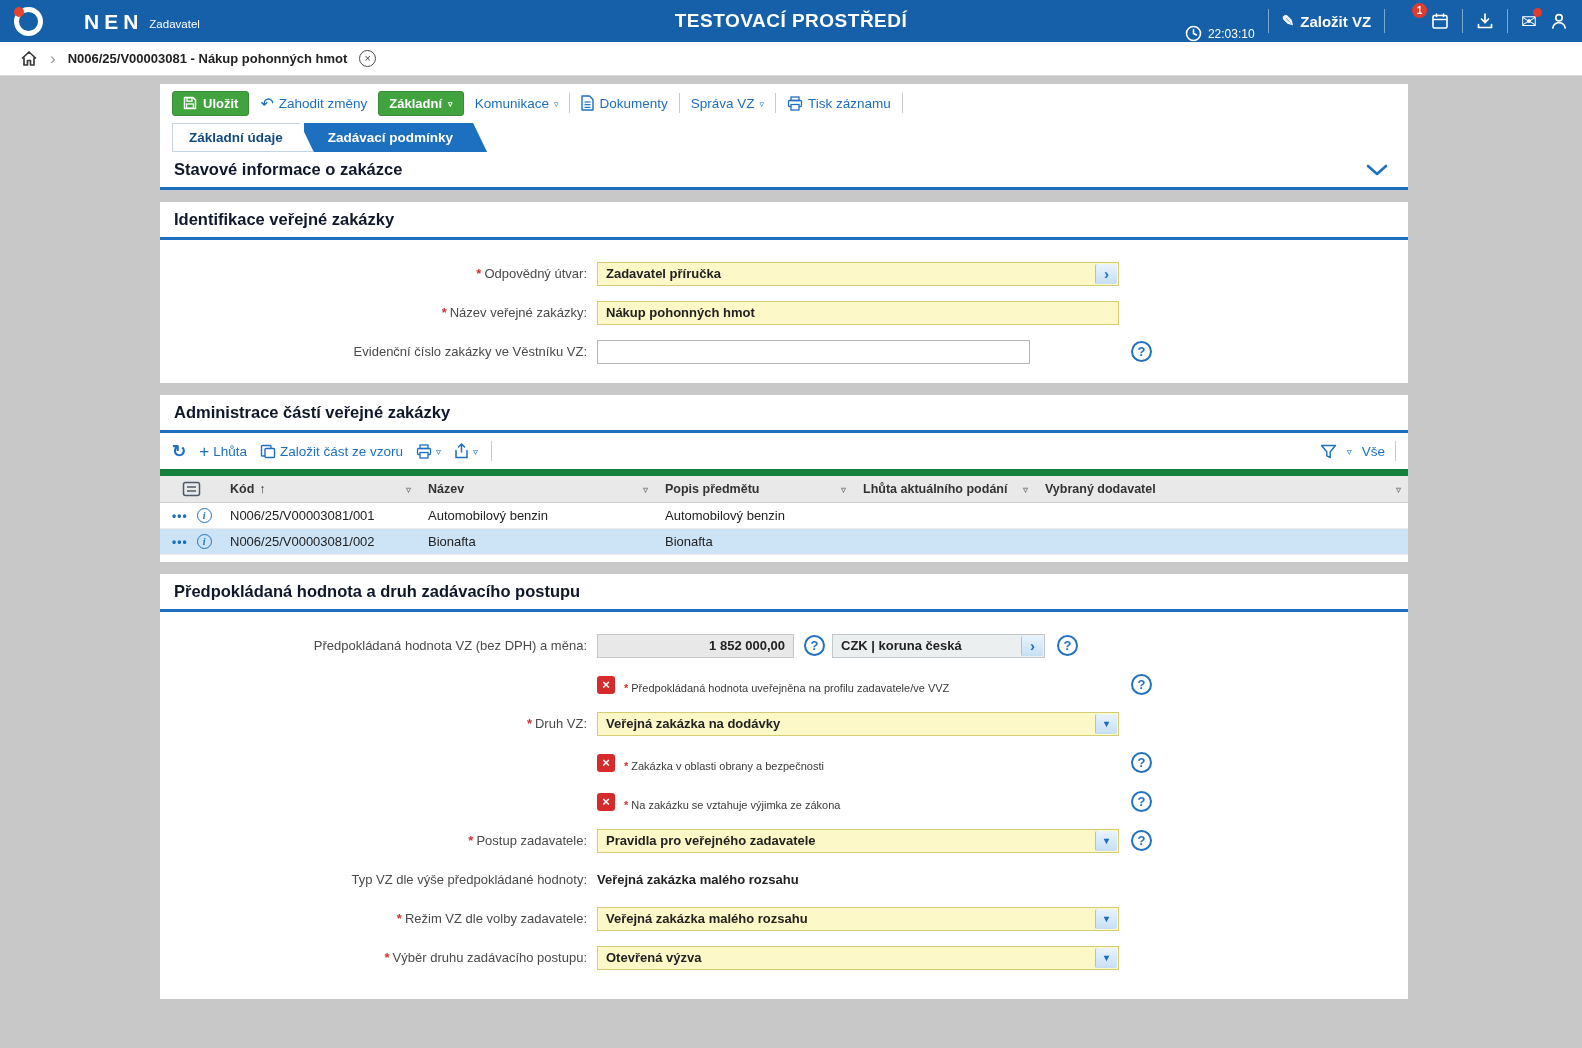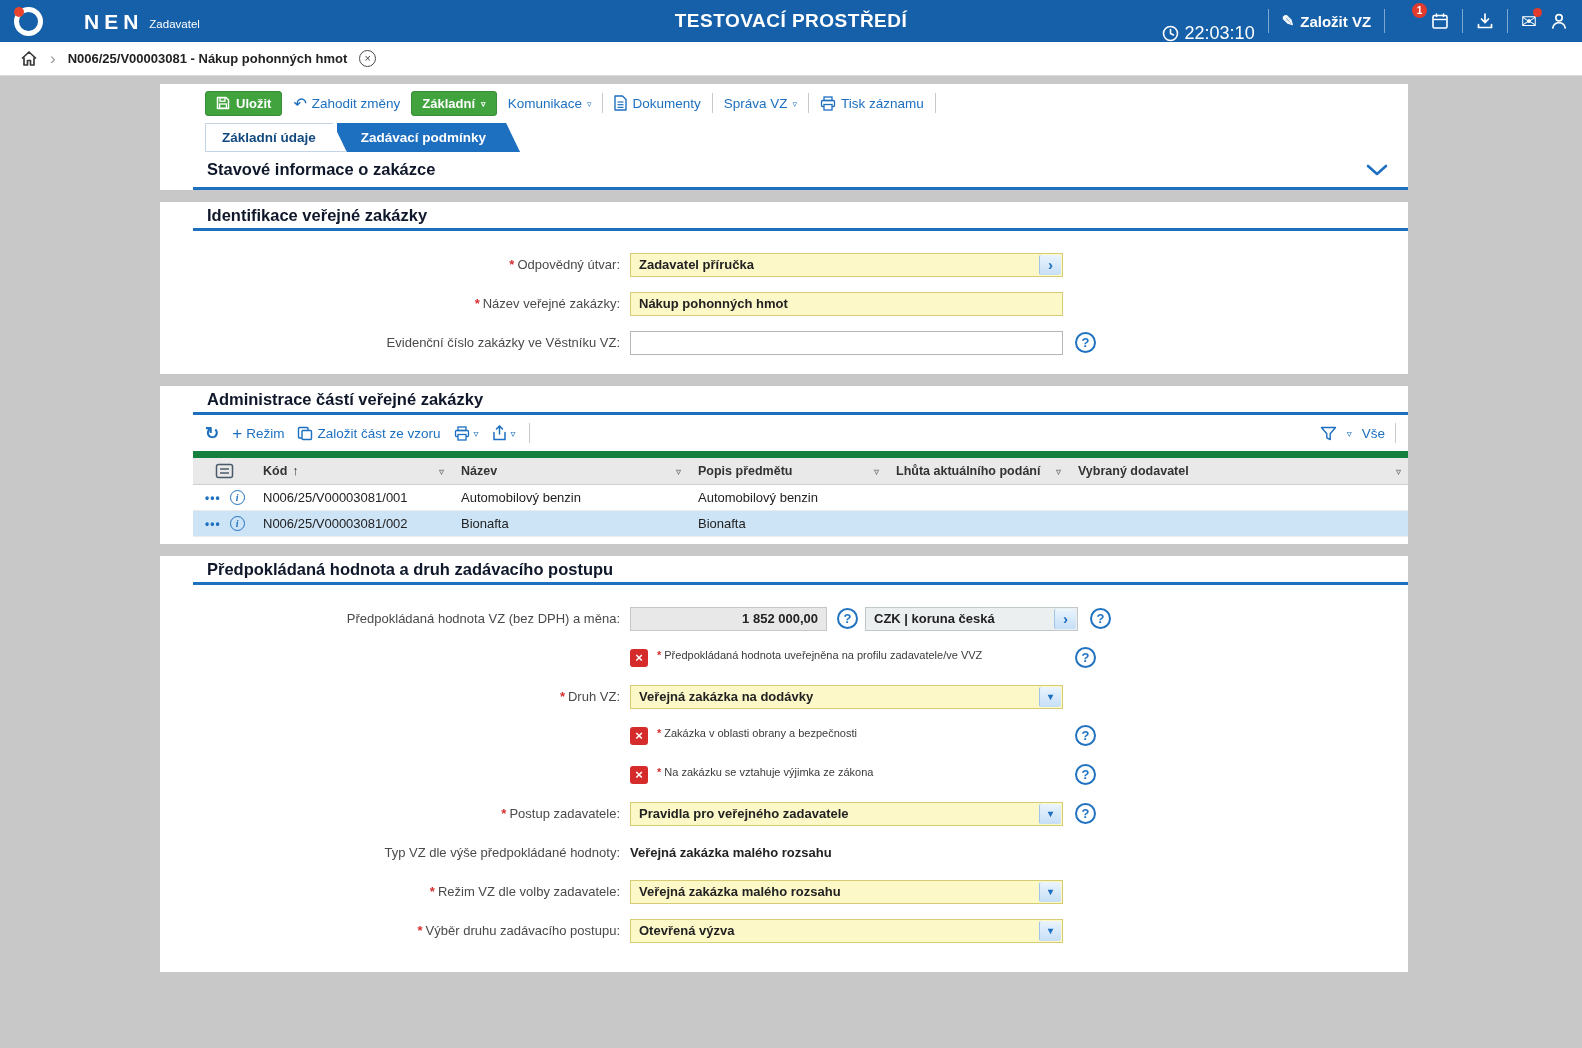--- a/index.html
+++ b/index.html
@@ -29,21 +29,21 @@
     border-radius:50%; top:-5px; left:-5px;
   }
   .brand-text { display:flex; align-items:flex-end; gap:6px;margin-left:32px; }
   .brand-name { font-size:21px; font-weight:bold; letter-spacing:5px; line-height:1; }
   .brand-sub { font-size:11.5px; line-height:1; padding-bottom:1px; }
   .env-title {
     position:absolute; left:50%; transform:translateX(-50%);
     font-size:19px; font-weight:bold; letter-spacing:0.5px;
   }
   .hdr-right { margin-left:auto; display:flex; align-items:center; gap:13px; }
-  .hdr-time { display:flex; align-items:center; gap:6px; font-size:18px;margin-top:25px; }
+  .hdr-time { display:flex; align-items:center; gap:6px; font-size:12px;margin-top:25px; }
   .hdr-sep { width:1px; height:24px; background:rgba(255,255,255,.45); }
   .hdr-create { display:flex; align-items:center; gap:6px; font-size:15px; font-weight:bold; }
   .glyph { font-style:normal; }
   .hdr-icon { position:relative; display:flex; align-items:center; justify-content:center; }
   .hamburger { width:20px; display:flex; flex-direction:column; gap:3px; position:relative; padding:2px 0; }
   .hamburger span { height:2.5px; background:#fff; border-radius:1px; }
   .badge {
     position:absolute; top:-9px; right:-9px; background:#e23b2e; color:#fff;
     min-width:15px; height:15px; border-radius:8px; font-size:10px; font-weight:bold;
     display:flex; align-items:center; justify-content:center; padding:0 3px;
@@ -59,21 +59,21 @@
   .crumb-chev { color:#9a9a9a; font-size:17px; line-height:1; }
   .crumb-text { font-size:13px; font-weight:bold; color:#222; }
   .crumb-close {
     width:17px; height:17px; border:1.5px solid #4a4a4a; border-radius:50%;
     display:flex; align-items:center; justify-content:center;
     font-size:11px; color:#4a4a4a; line-height:1;
   }
 
   
   .content { position:absolute; left:160px; top:84px; width:1248px; }
-  .panel { background:#fff; margin-bottom:12px;padding-left:33px; }
+  .panel { background:#fff; margin-bottom:12px; }
 
   
   .cmd-bar { display:flex; align-items:center; height:38px; padding:0 12px; gap:11px; }
   .btn-green {
     background:#41a33e; color:#fff; border-radius:3px; height:25px;
     display:flex; align-items:center; gap:6px; padding:0 10px;
     font-size:13px; font-weight:bold; border:1px solid #388c36;
   }
   .tlink { color:#1d6fc0; font-size:13.5px; display:flex; align-items:center; gap:5px; }
   .tlink .dd-mini { font-size:9px; padding-top:2px; }
@@ -98,31 +98,31 @@
   
   .status-bar {
     height:38px; display:flex; align-items:center; padding:0 14px;
     border-bottom:3px solid #1d6fc0; margin-top:0;
   }
   .section-title { font-size:16.5px; font-weight:bold; color:#0f172a; }
   .collapse-chev { margin-left:auto; display:flex; align-items:center; padding-right:6px; }
 
   
   .section-head {
-    height:29px; display:flex; align-items:center; padding:0 14px;
+    height:38px; display:flex; align-items:center; padding:0 14px;
     border-bottom:3px solid #1d6fc0;
   }
   .form-area { padding:14px 0 12px; }
   .frow { display:flex; align-items:center; min-height:39px; }
   .flabel {
     width:437px; text-align:right; padding-right:10px;
     font-size:13px; color:#4a4a4a;
   }
   .req { color:#d32f2f; font-weight:bold; margin-right:3px; }
-  .fctrl { width:433px; position:relative; display:flex; align-items:flex-start; }
+  .fctrl { width:522px; position:relative; display:flex; align-items:flex-end; }
   .field {
     height:24px; width:100%; display:flex; align-items:center;
     font-size:13px; font-weight:bold; color:#222; position:relative;
     padding:0 26px 0 8px;
   }
   .yellow { background:#fdf8c8; border:1px solid #d6cc72; }
   .gray-ro { background:#e8e8e8; border:1px solid #c6c6c6; justify-content:flex-end; padding-right:8px; }
   .ltgray { background:#eceff0; border:1px solid #c0c8cc; }
   .side-btn {
     position:absolute; right:1px; top:1px; bottom:1px; width:22px;
@@ -384,21 +384,21 @@
 
   <div class="panel" data-interactable="false">
     <div class="section-head" data-interactable="false">
       <span class="section-title" data-interactable="false">Administrace částí veřejné zakázky</span>
     </div>
 
     <div class="grid-toolbar" data-interactable="false">
       <span class="refresh-glyph" data-interactable="true">↻</span>
       <span class="gt-icon" data-interactable="true" style="font-size:13.5px;">
         <span data-interactable="false" style="font-size:17px;line-height:1;">+</span>
-        <span data-interactable="false">Režim</span>
+        <span data-interactable="false">Lhůta</span>
       </span>
       <span class="gt-icon" data-interactable="true" style="font-size:13.5px;">
         <span data-interactable="false">
           <svg width="16" height="15" viewBox="0 0 16 15">
               <rect x="1.5" y="1.5" width="9.5" height="10.5" rx="1" fill="none" stroke="#1d6fc0" stroke-width="1.4"></rect>
               <rect x="5" y="4.5" width="9.5" height="9" rx="1" fill="#fff" stroke="#1d6fc0" stroke-width="1.4"></rect>
             </svg>
         </span>
         <span data-interactable="false">Založit část ze vzoru</span>
       </span>

